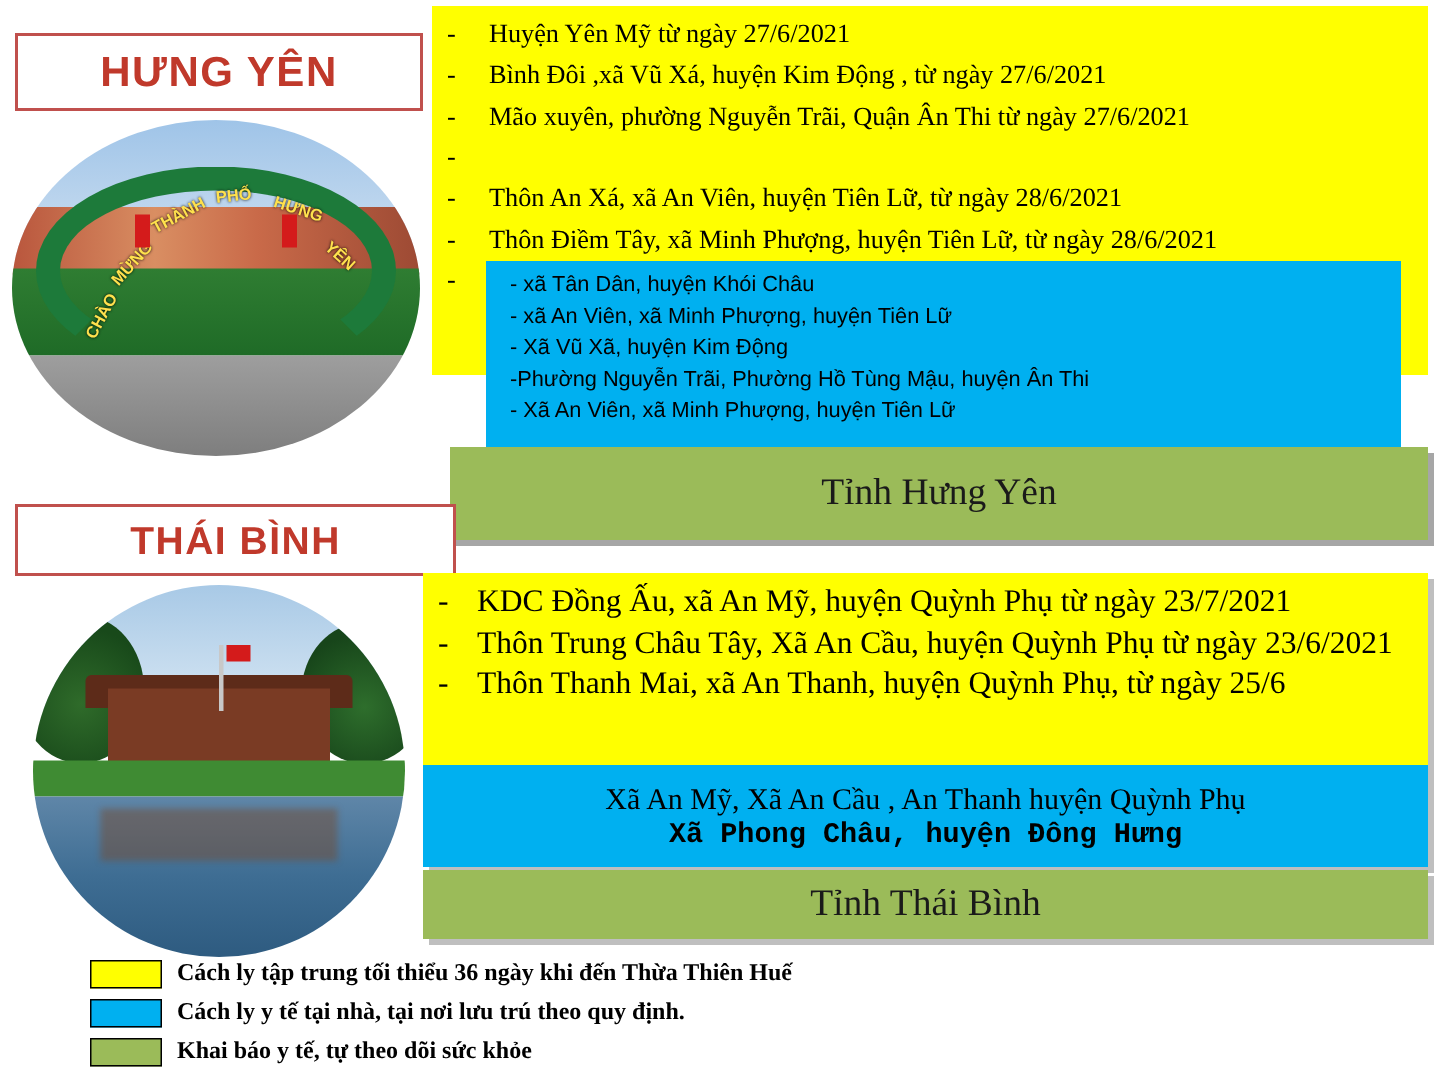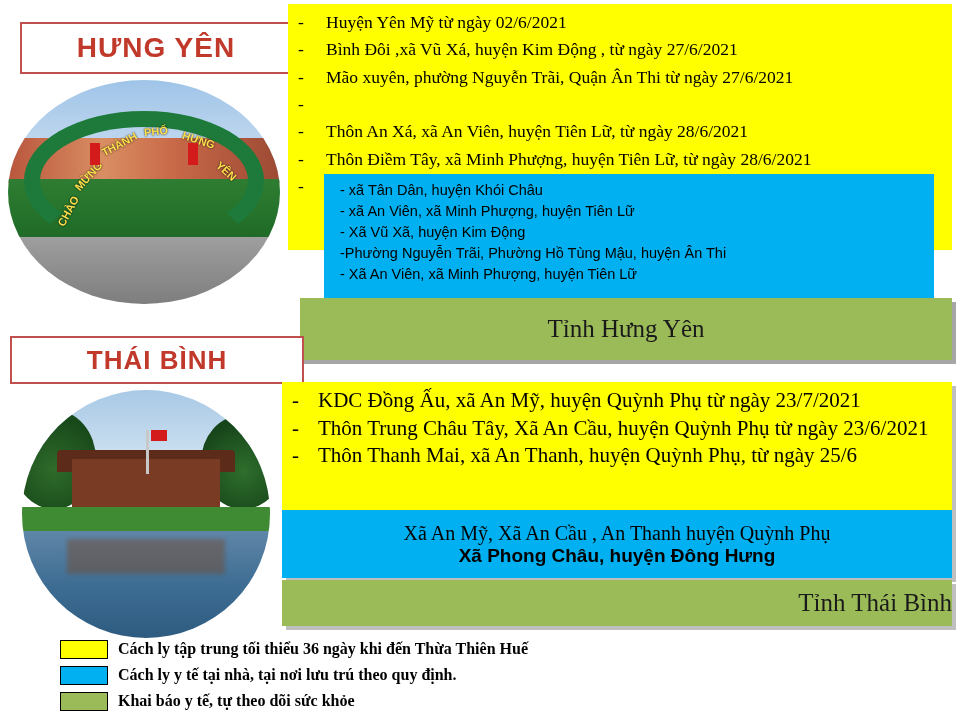--- a/index.html
+++ b/index.html
@@ -16,21 +16,21 @@
   .title-box{
     position:absolute;
     border:2px solid #C0504D;
     background:#ffffff;
     display:flex;align-items:center;justify-content:center;
     font-family:"Liberation Sans", sans-serif;
     font-weight:bold;
     color:#C0392B;
     letter-spacing:1px;
   }
-  #hungyen-title{left:20px;top:22px;width:268px;height:48px;font-size:28px;}
+  #hungyen-title{left:10px;top:22px;width:268px;height:48px;font-size:28px;}
   #thaibinh-title{left:10px;top:336px;width:290px;height:44px;font-size:26px;}
 
   
   .photo{
     position:absolute;
     border-radius:50%;
     overflow:hidden;
   }
   #hungyen-photo{left:8px;top:80px;width:272px;height:224px;}
   #thaibinh-photo{left:22px;top:390px;width:248px;height:248px;}
@@ -107,21 +107,21 @@
   }
   #tb-blue{
     left:282px;top:510px;width:670px;height:68px;
     background:#00B0F0;
     display:flex;flex-direction:column;align-items:center;justify-content:center;
     box-shadow:4px 4px 0 rgba(0,0,0,.25);
   }
   #tb-green{
     left:282px;top:580px;width:670px;height:46px;
     background:#9BBB59;
-    display:flex;align-items:center;justify-content:flex-end;
+    display:flex;align-items:center;justify-content:center;
     box-shadow:4px 4px 0 rgba(0,0,0,.25);
   }
 
   ul.dashlist{list-style:none;margin:0;padding:0;}
   ul.dashlist li{
     display:flex;
     margin:0 0 5px 0;
     line-height:1.22;
   }
   ul.dashlist li .dash{width:28px;flex:0 0 28px;}
@@ -130,21 +130,21 @@
   #hy-blue .bl-line{
     font-family:"Liberation Sans", sans-serif;
     font-size:14.5px;color:#000;margin:0 0 5px 4px;
   }
   #tb-yellow ul.dashlist{font-size:21px;}
   #tb-yellow ul.dashlist li{margin-bottom:2px;}
   #tb-yellow ul.dashlist li .dash{width:26px;flex:0 0 26px;}
 
   .green-label{font-size:25px;color:#1a1a1a;}
   .blue-label-1{font-size:20px;color:#000;}
-  .blue-label-2{font-size:19px;color:#000;font-family:Liberation Sans, sans-serif;font-weight:bold;}
+  .blue-label-2{font-size:19px;color:#000;font-family:Liberation Mono, monospace;font-weight:bold;}
 
   
   #legend{position:absolute;left:60px;top:636px;width:720px;height:78px;}
   .legend-row{display:flex;align-items:center;height:26px;}
   .swatch{width:46px;height:17px;border:1px solid #000;margin-right:10px;flex:0 0 46px;}
   .sw-yellow{background:#FFFF00;}
   .sw-blue{background:#00B0F0;}
   .sw-green{background:#9BBB59;}
   .legend-text{font-size:16px;font-weight:bold;color:#000;}
 </style>
@@ -174,21 +174,21 @@
       </div>
       <div class="hy-flag" style="left:30%;top:28%;"></div>
       <div class="hy-flag" style="left:66%;top:28%;"></div>
     </div>
   </div>
 
   <div class="box" id="hy-yellow">
     <ul class="dashlist">
       <li>
           <span class="dash">-</span>
-          <span>Huyện Yên Mỹ từ ngày 02/6/2021</span>
+          <span>Huyện Yên Mỹ từ ngày 27/6/2021</span>
         </li>
       <li>
           <span class="dash">-</span>
           <span>Bình Đôi ,xã Vũ Xá, huyện Kim Động , từ ngày 27/6/2021</span>
         </li>
       <li>
           <span class="dash">-</span>
           <span>Mão xuyên, phường Nguyễn Trãi, Quận Ân Thi từ ngày 27/6/2021</span>
         </li>
       <li>

